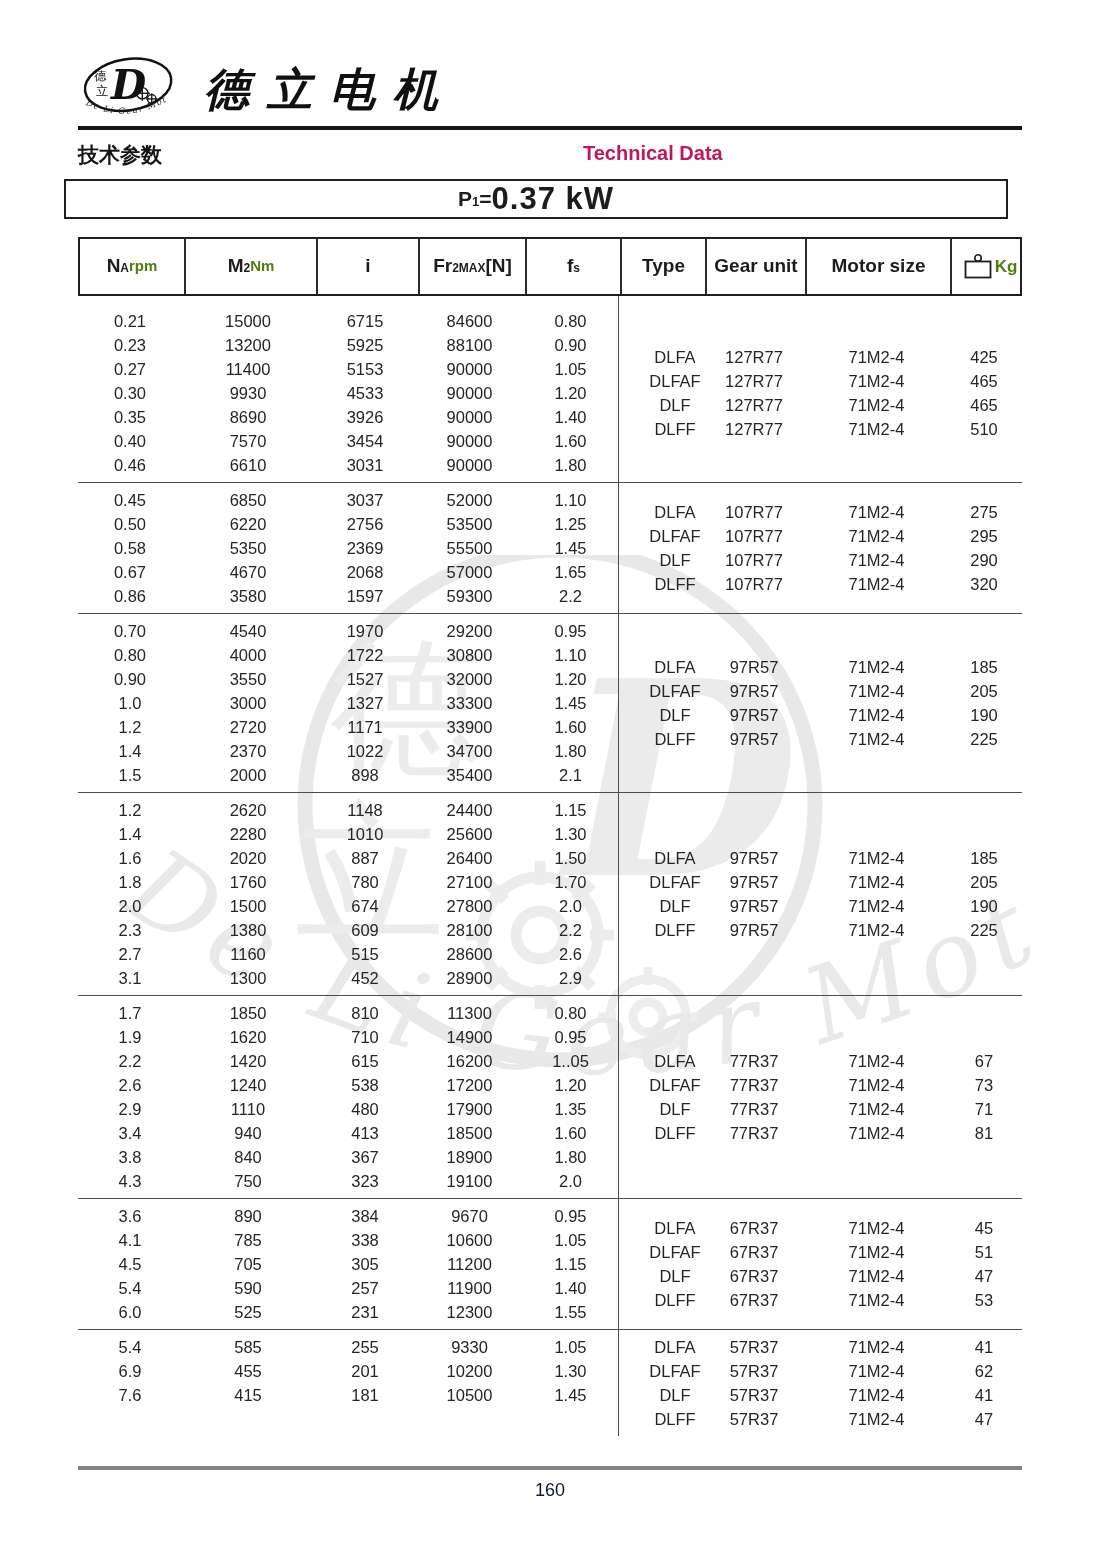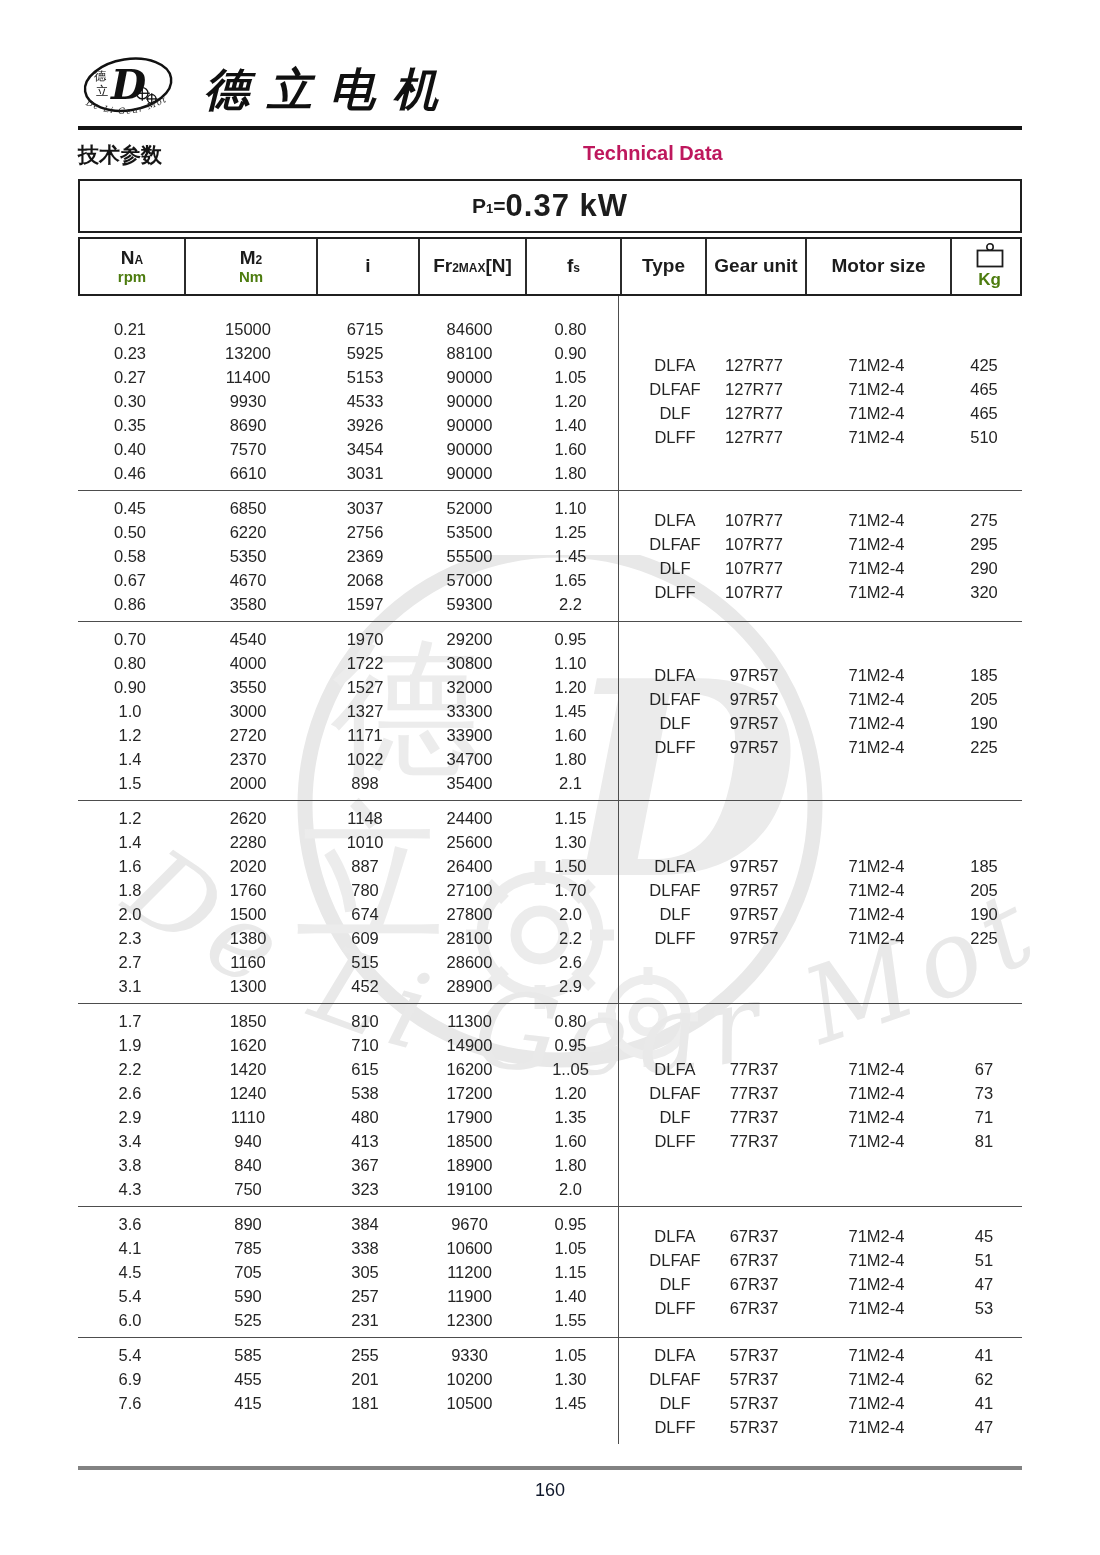--- a/index.html
+++ b/index.html
@@ -16,49 +16,49 @@
     font-family:"DejaVu Serif",serif;font-weight:bold;font-size:45px;letter-spacing:18px;
     color:#101010;line-height:1;white-space:nowrap;font-style:italic;
   }
   .rule-top{position:absolute;top:126px;left:78px;width:944px;height:4px;background:#141414;}
   
   .titles{position:absolute;top:141px;left:78px;width:944px;height:28px;}
   .title-cn{position:absolute;left:0;top:0;font-size:21px;font-weight:bold;color:#151515;}
   .title-en{position:absolute;left:505px;top:1px;font-size:20px;font-weight:bold;color:#be185d;}
   
   .power-box{
-    position:absolute;top:179px;left:78px;width:944px;height:54px;box-sizing:border-box;
+    position:absolute;top:179px;left:64px;width:944px;height:40px;box-sizing:border-box;
     border:2px solid #1f1f1f;display:flex;align-items:center;justify-content:center;
   }
   .power-box .p-main{font-size:21px;font-weight:bold;}
   .power-box .p-main .sub{font-size:13px;}
   .power-box .p-val{font-size:31px;font-weight:bold;letter-spacing:1px;}
   
   .thead{
     position:absolute;top:237px;left:78px;width:944px;height:59px;box-sizing:border-box;
     border:2px solid #1f1f1f;display:grid;
     grid-template-columns:104px 132px 102px 107px 95px 85px 100px 145px 70px;
   }
   .hcell{
-    border-left:2px solid #2b2b2b;display:flex;flex-direction:column;align-items:center;justify-content:center;
+    border-left:2px solid #2b2b2b;display:flex;flex-direction:row;align-items:center;justify-content:center;
     line-height:1.08;box-sizing:border-box;
   }
   .hcell:first-child{border-left:none;}
   .hmain{font-size:19px;font-weight:bold;}
   .hmain .sub{font-size:12px;font-weight:bold;}
   .hunit{font-size:15px;font-weight:bold;color:#4d7c0f;text-align:right;}
   .kgcell{gap:1px;padding-left:7px;}
   .kgcell .hunit{font-size:17px;margin-top:1px;}
   
   .tbody{position:absolute;top:296px;left:78px;width:944px;}
   .block{display:flex;border-bottom:1.5px solid #4d4d4d;}
   .block.last{border-bottom:none;}
   .bleft{width:540px;display:flex;flex-direction:column;justify-content:center;padding:5px 0;box-sizing:border-box;}
   .bright{width:402px;border-left:1.5px solid #4d4d4d;display:flex;flex-direction:column;justify-content:center;padding:5px 0;box-sizing:border-box;}
-  .block.first .bleft,.block.first .bright{padding-top:21px;}
+  .block.first .bleft,.block.first .bright{padding-top:13px;}
   .block.top-align .bleft,.block.top-align .bright{justify-content:flex-start;}
   .trow{display:grid;grid-template-columns:104px 132px 102px 107px 95px;height:24px;line-height:24px;}
   .trow.r{grid-template-columns:85px 100px 145px 70px;}
   .cell{text-align:center;font-size:16.5px;color:#252525;}
   .trow.r .cell:first-child{text-align:center;padding-left:27px;}
   
   .rule-bottom{position:absolute;top:1466px;left:78px;width:944px;height:4px;background:#828282;}
   .page-number{position:absolute;top:1480px;left:0;width:1100px;text-align:center;font-size:18px;color:#0f172a;}
 </style>
 </head>

